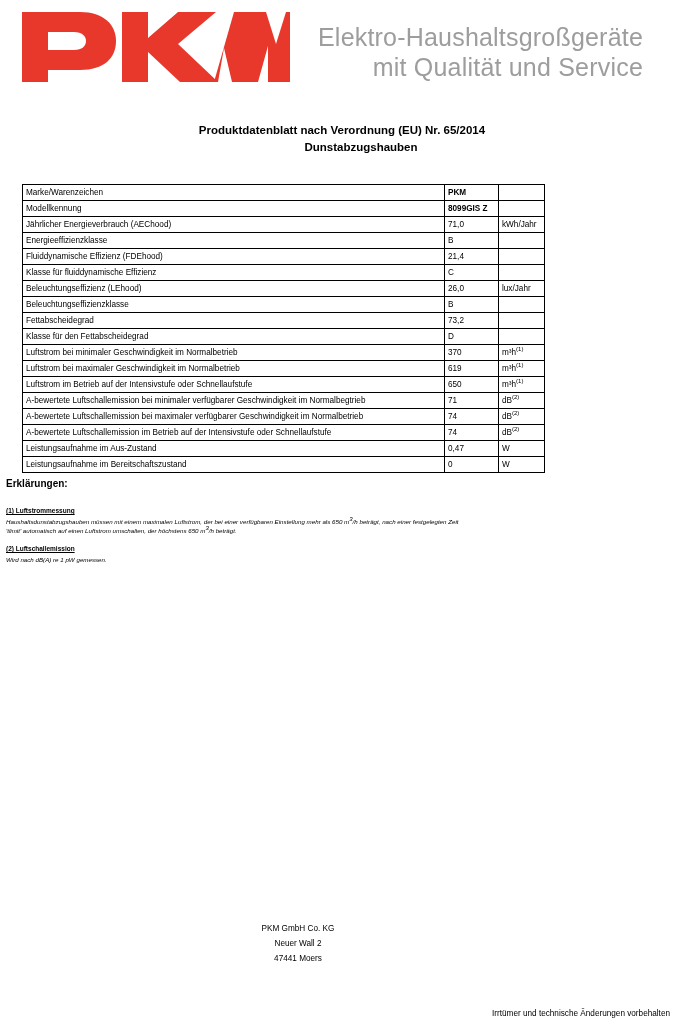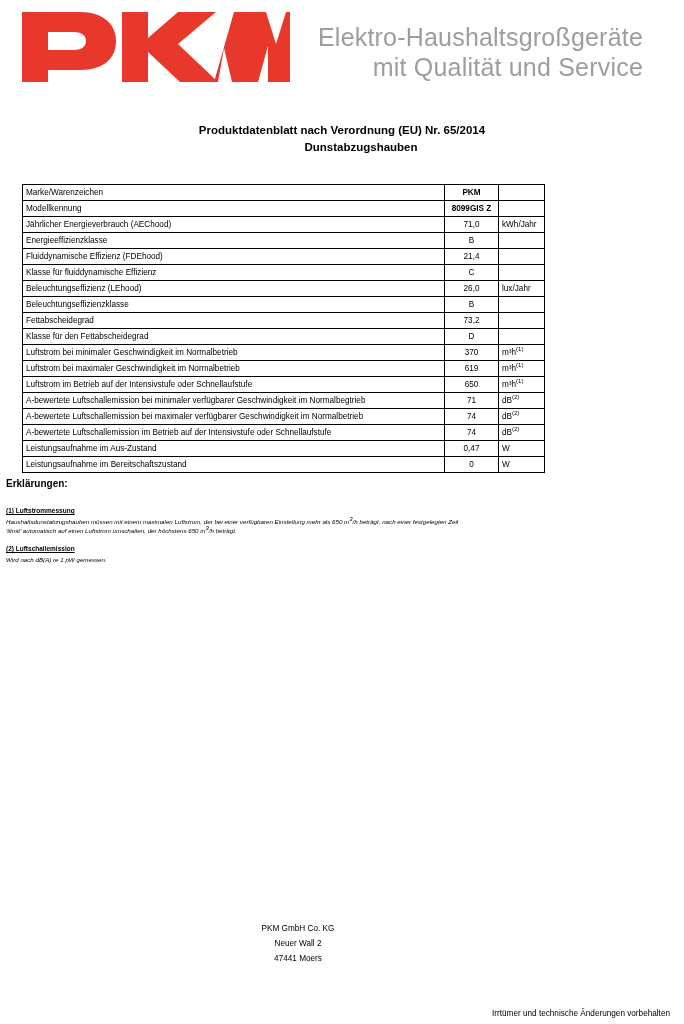--- a/index.html
+++ b/index.html
@@ -71,21 +71,21 @@
   .data-table td {
     border: 1px solid #000000;
     padding: 1px 3px 2px 3px;
     height: 12px;
     line-height: 11px;
     vertical-align: middle;
     white-space: nowrap;
     overflow: hidden;
   }
   .col-label { width: 422px; }
-  .col-value { width: 54px; text-align: center; }
+  .col-value { width: 54px; }
   .col-unit  { width: 46px; text-align: left; padding-left: 4px; }
   .bold { font-weight: bold; }
   sup {
     font-size: 6px;
     vertical-align: super;
     line-height: 0;
   }
 
   
   .explanations {

